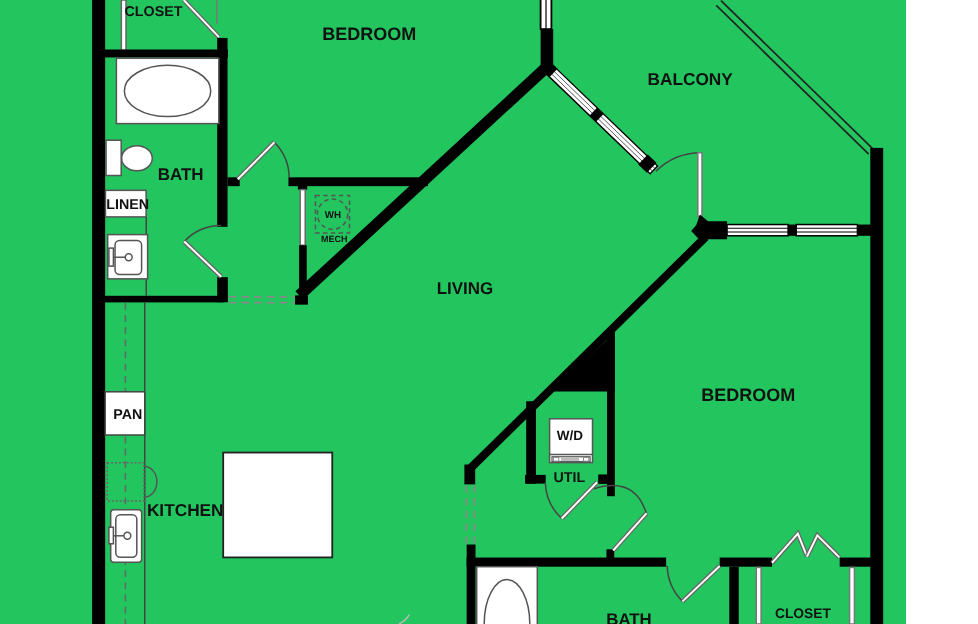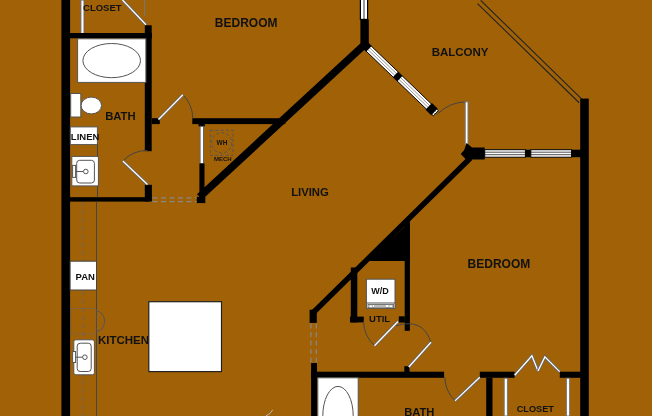--- a/index.html
+++ b/index.html
@@ -1,16 +1,16 @@
 <!DOCTYPE html>
 <html><head>
 <meta charset="utf-8">
 <style>
   html,body{margin:0;padding:0;background:#fff;}
-  #plan{width:652px;height:416px;position:relative;overflow:hidden;background:#a16207;}
+  #plan{width:604px;height:416px;position:relative;overflow:hidden;background:#22c55e;}
   svg{display:block;}
   text{font-family:"Liberation Sans", sans-serif;font-weight:bold;fill:#111;}
 </style>
 </head>
 <body>
 <div id="plan">
 <svg width="652" height="416" viewBox="0 0 652 416">
 
 <rect x="61.4" y="0" width="8.7" height="416" fill="#000"></rect>
 

